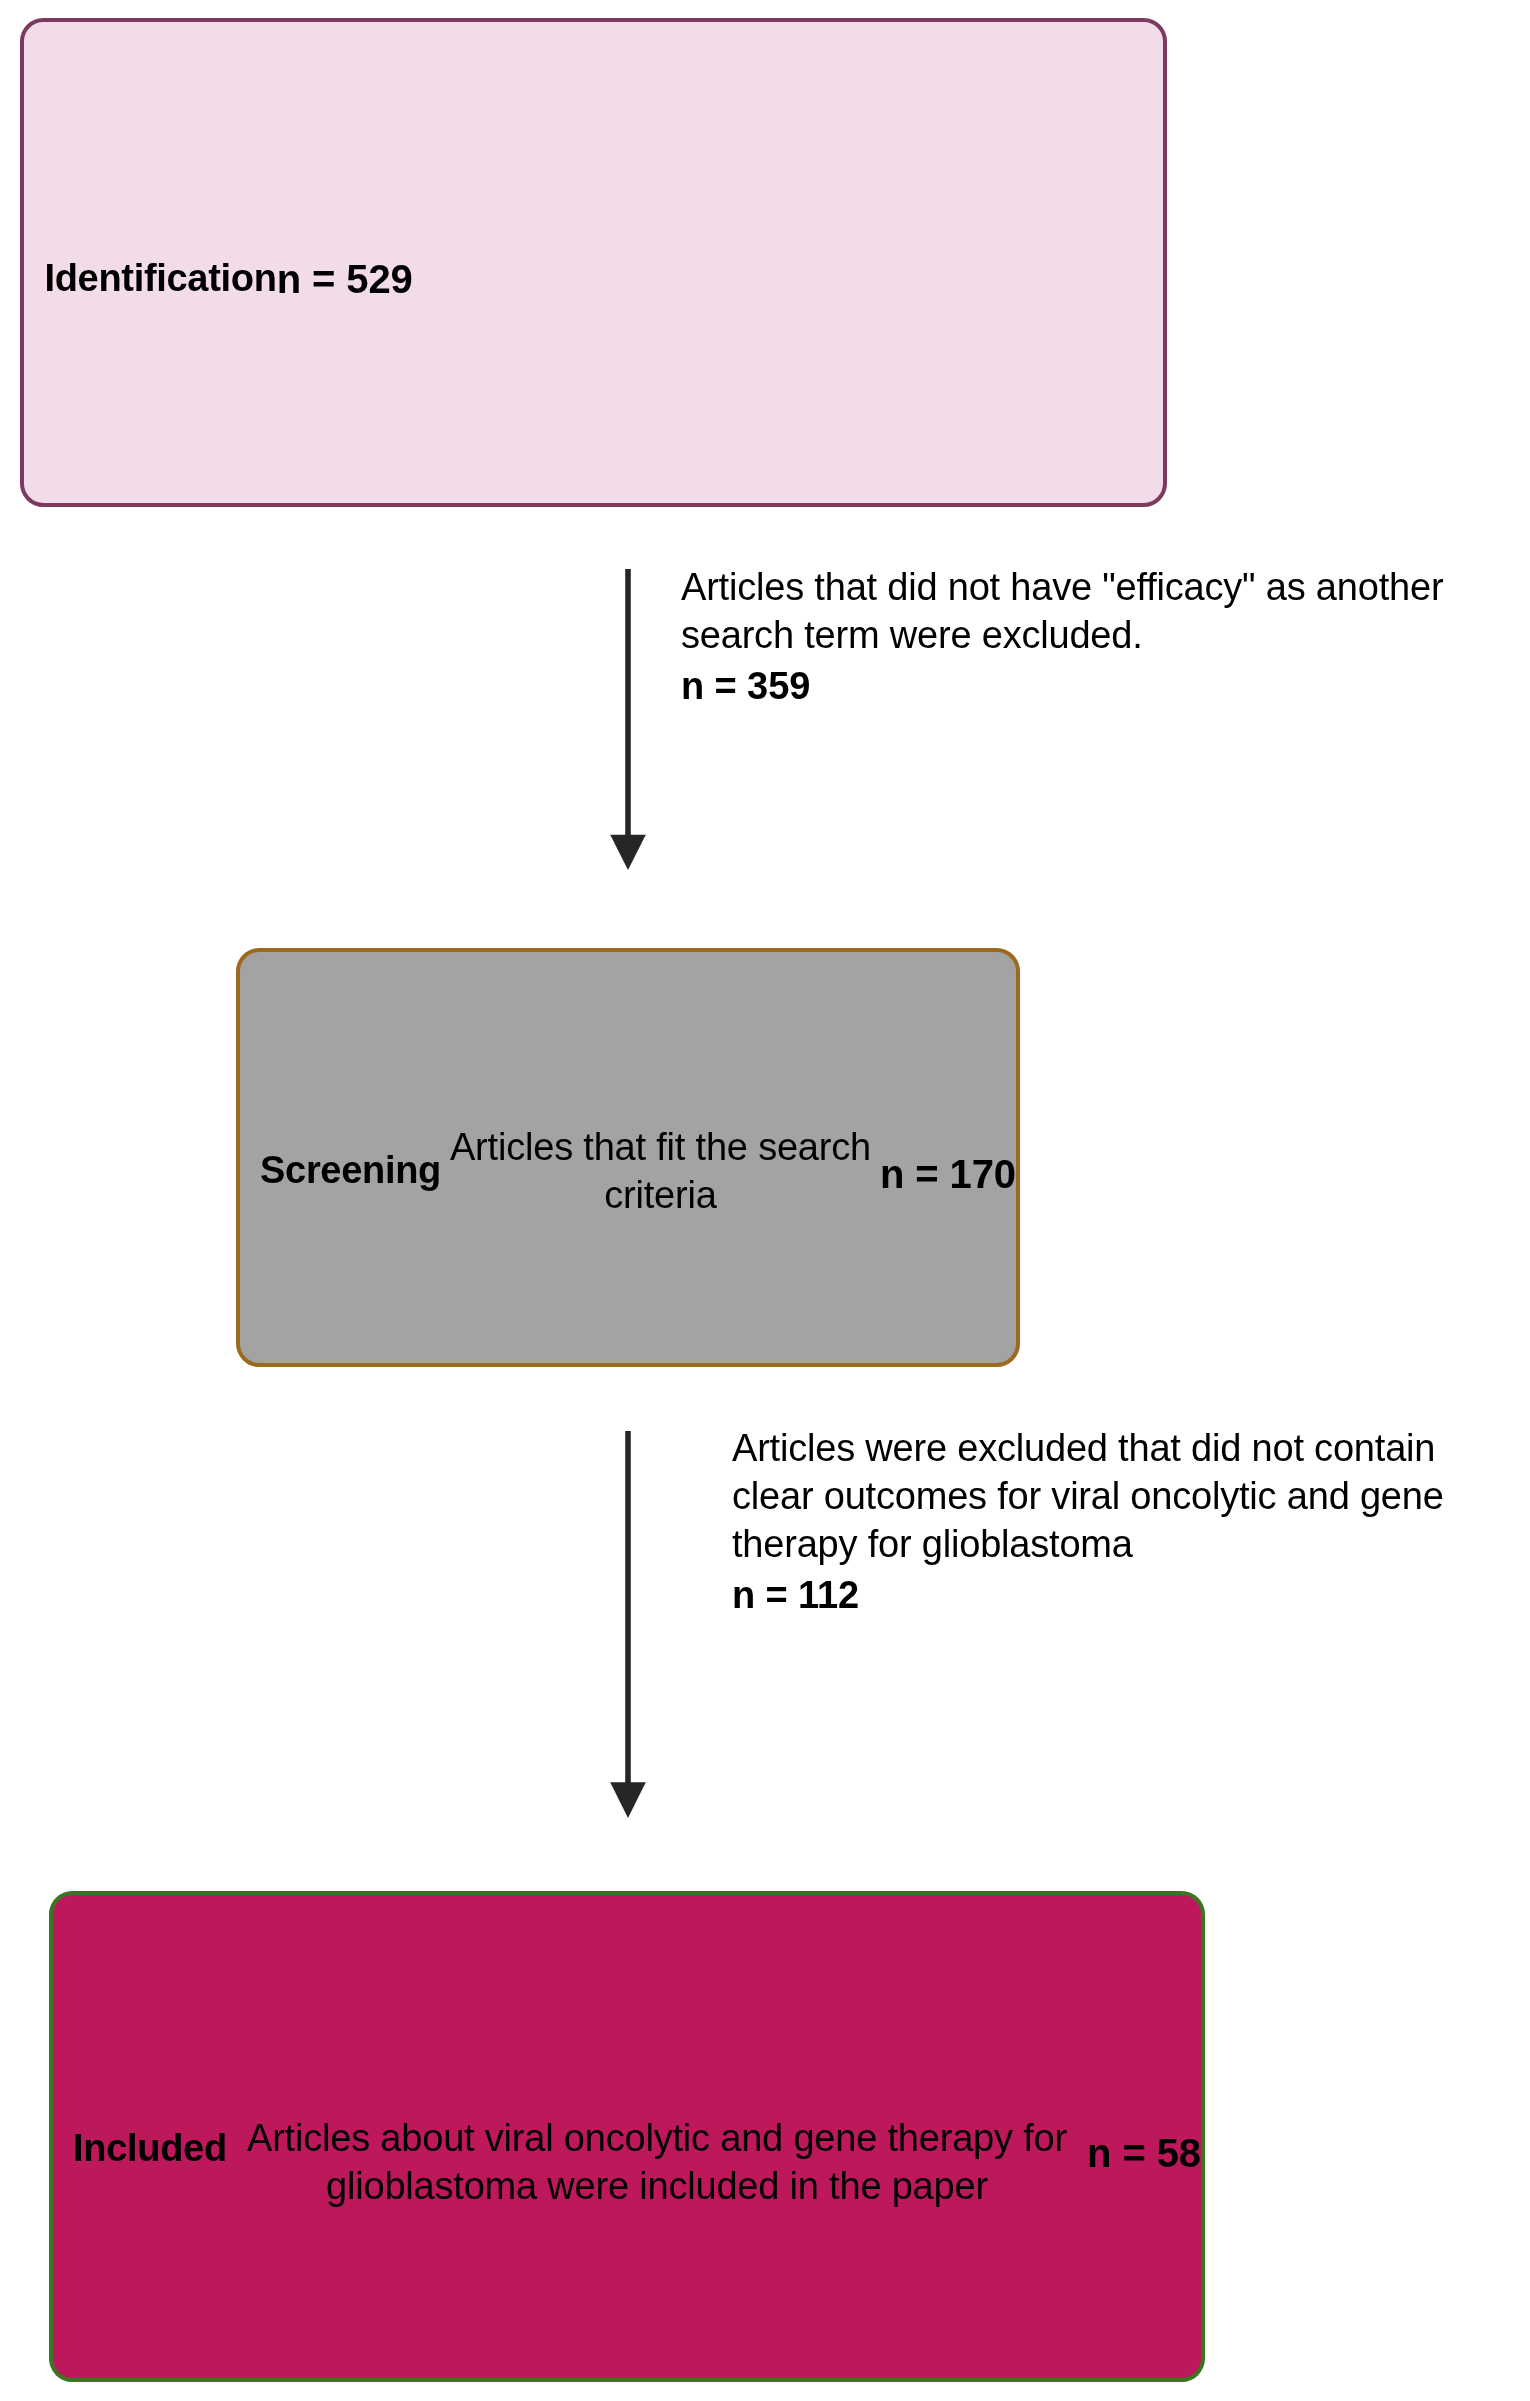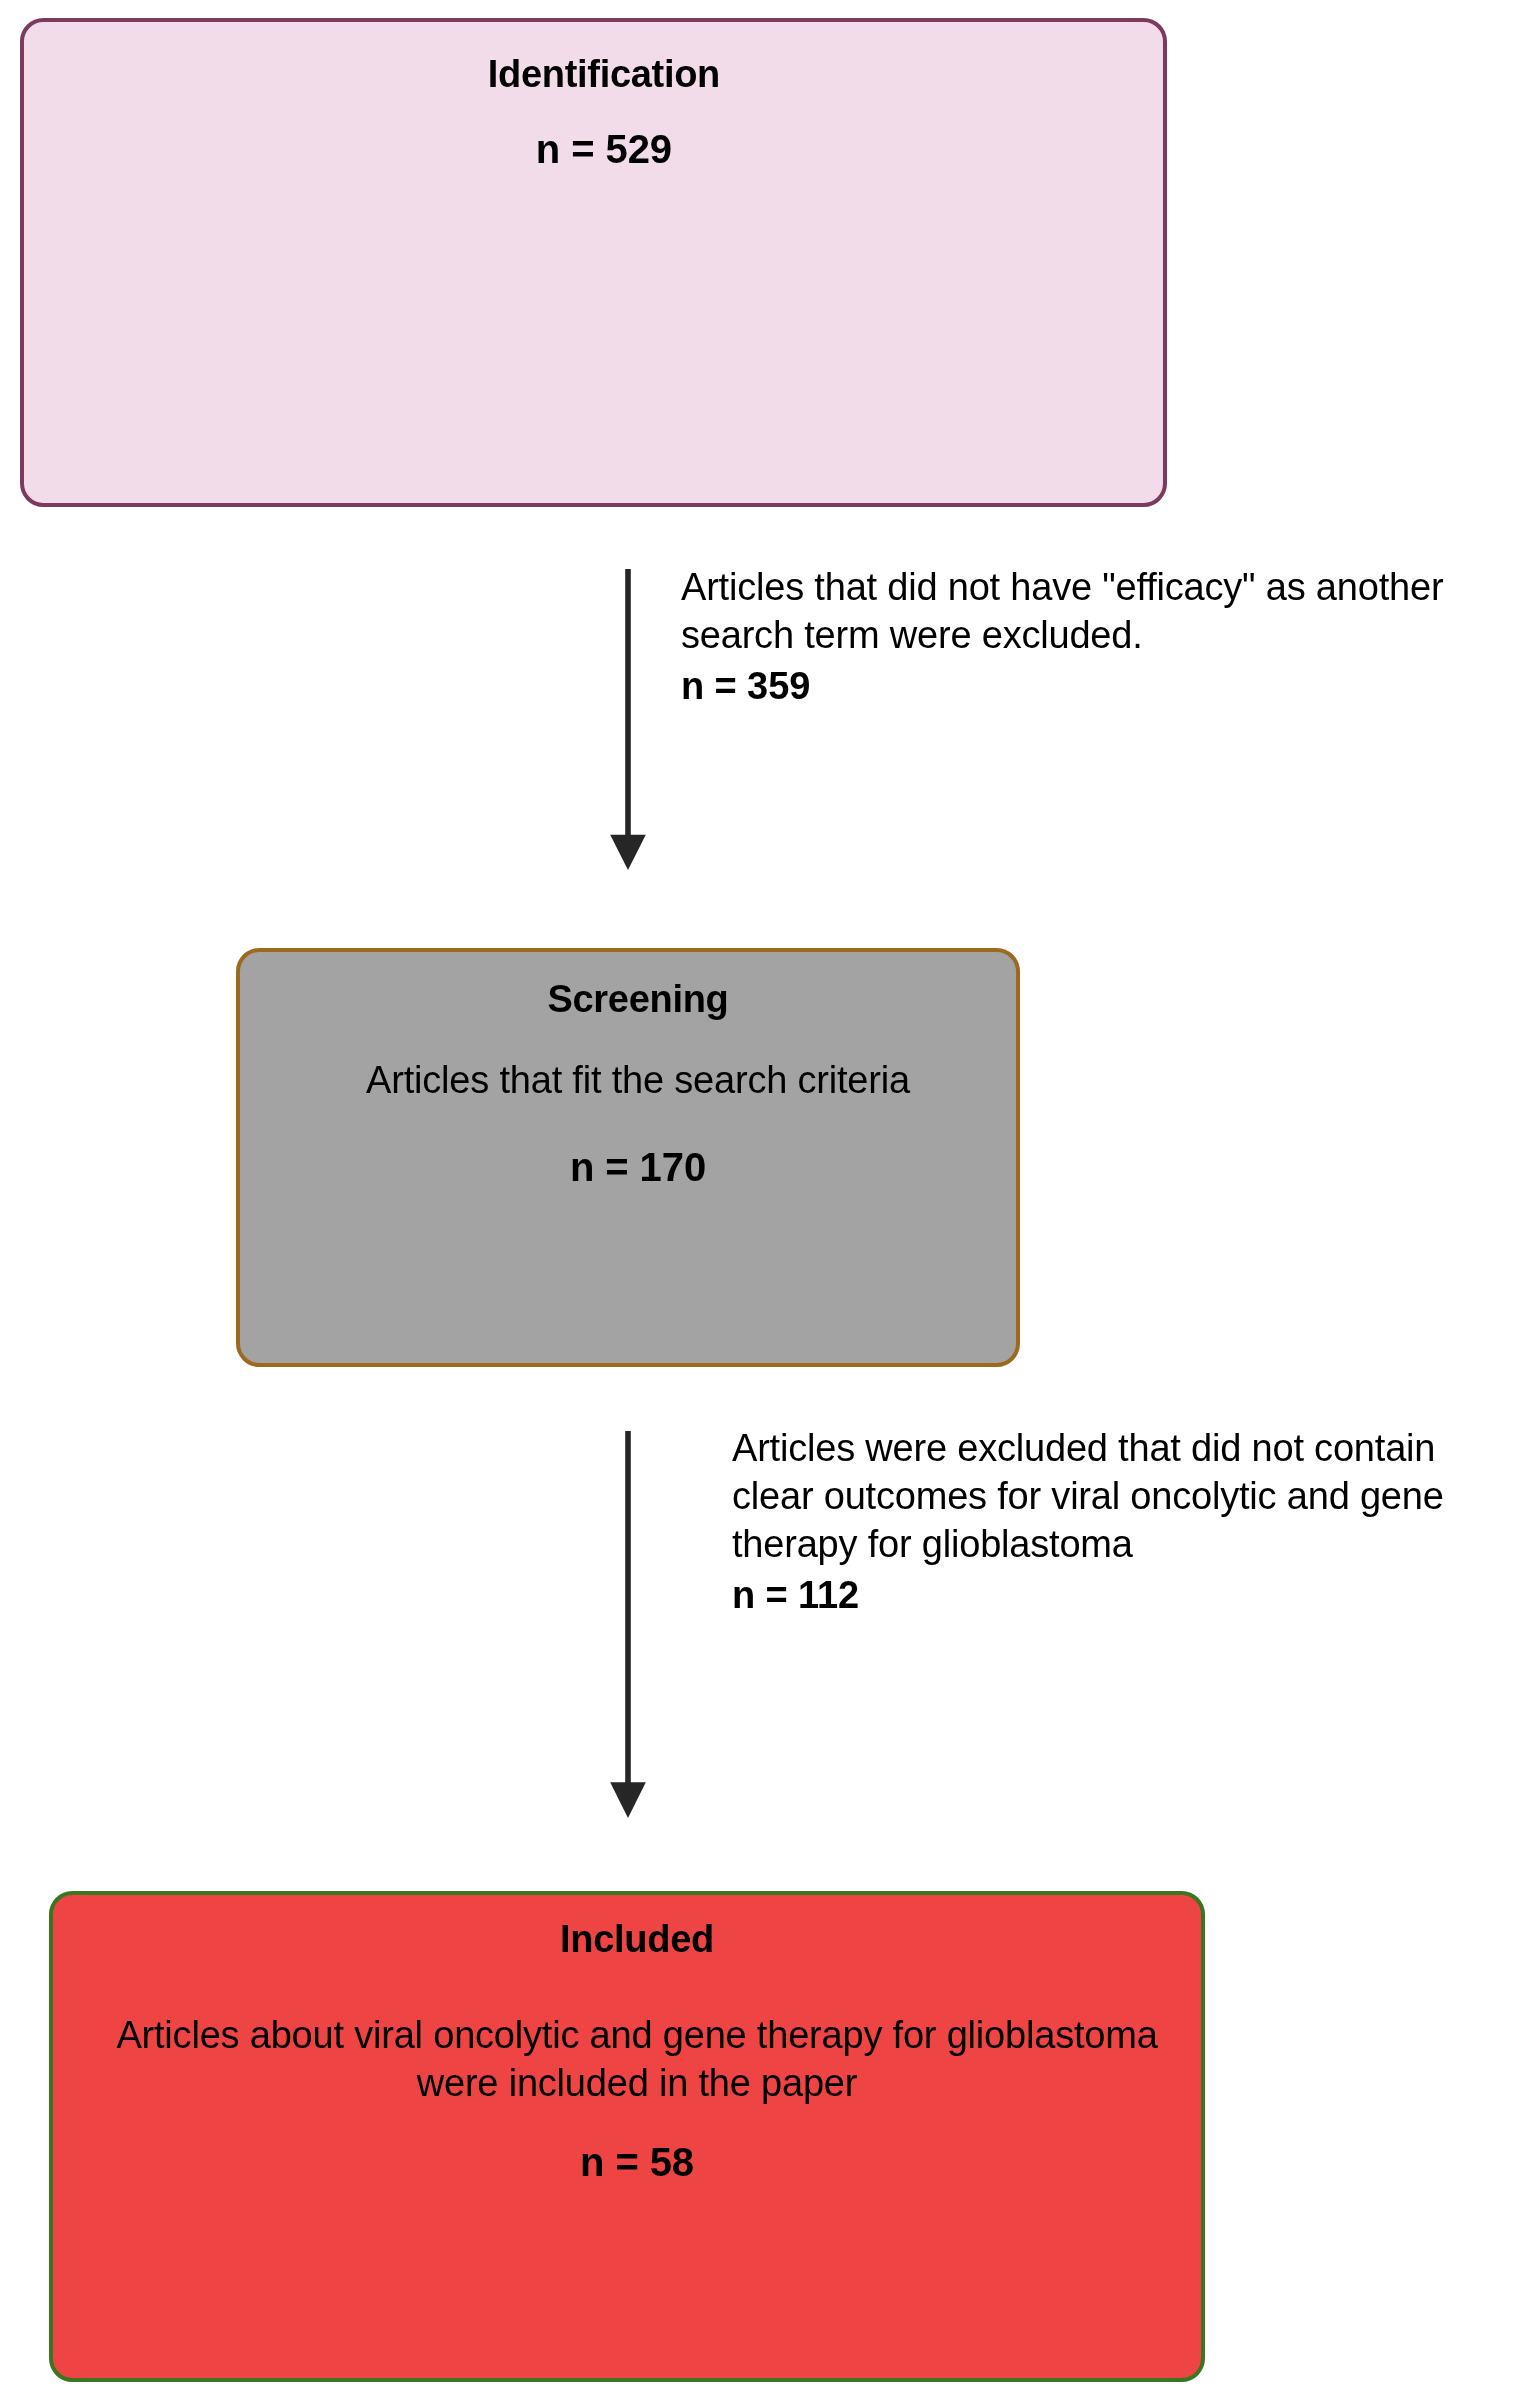--- a/index.html
+++ b/index.html
@@ -22,21 +22,21 @@
     width: 1531px;
     height: 2401px;
   }
 
   
   .stage-box {
     position: absolute;
     box-sizing: border-box;
     border-style: solid;
     display: flex;
-    flex-direction: column;
+    flex-direction: row;
     align-items: center;
     text-align: center;
     padding-left: 20px;
   }
 
   .box-identification {
     left: 20.4px;
     top: 18px;
     width: 1147px;
     height: 489px;
@@ -179,20 +179,20 @@
   <svg class="flow-arrow arrow-two" viewBox="0 0 110 768">
     <line class="shaft" x1="55" y1="0" x2="55" y2="694" style="stroke: rgb(38, 38, 38);"></line>
     <polygon class="head" points="20,690 90,690 55,760" style="fill: rgb(38, 38, 38);"></polygon>
   </svg>
 
   <div class="arrow-note note-two">
     <span class="note-text">Articles were excluded that did not contain clear outcomes for viral oncolytic and gene therapy for glioblastoma</span>
     <span class="note-count">n = 112</span>
   </div>
 
-  <div class="stage-box box-included" style="background: #ef4444; border-color: rgb(58, 117, 32);">
+  <div class="stage-box box-included" style="background: #be185d; border-color: rgb(58, 117, 32);">
     <div class="box-title">Included</div>
     <div class="box-body">Articles about viral oncolytic and gene therapy for glioblastoma were included in the paper</div>
     <div class="box-count">n = 58</div>
   </div>
 
 </div>
 
 
 </body></html>

